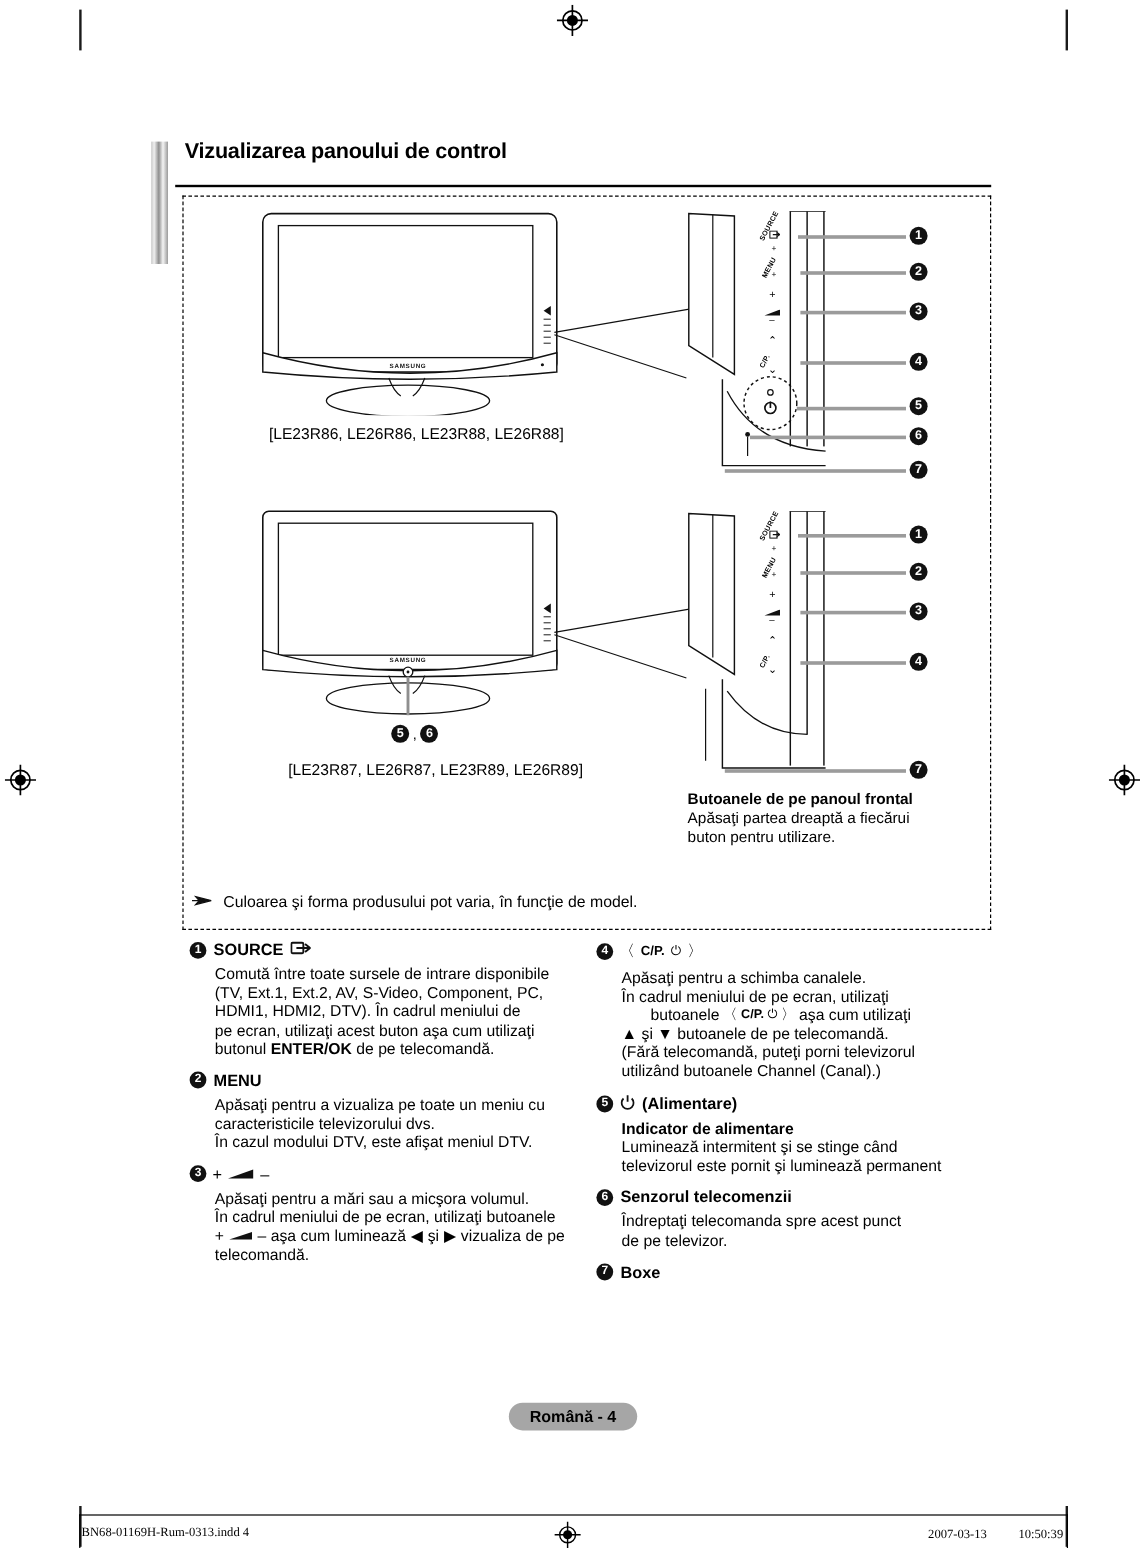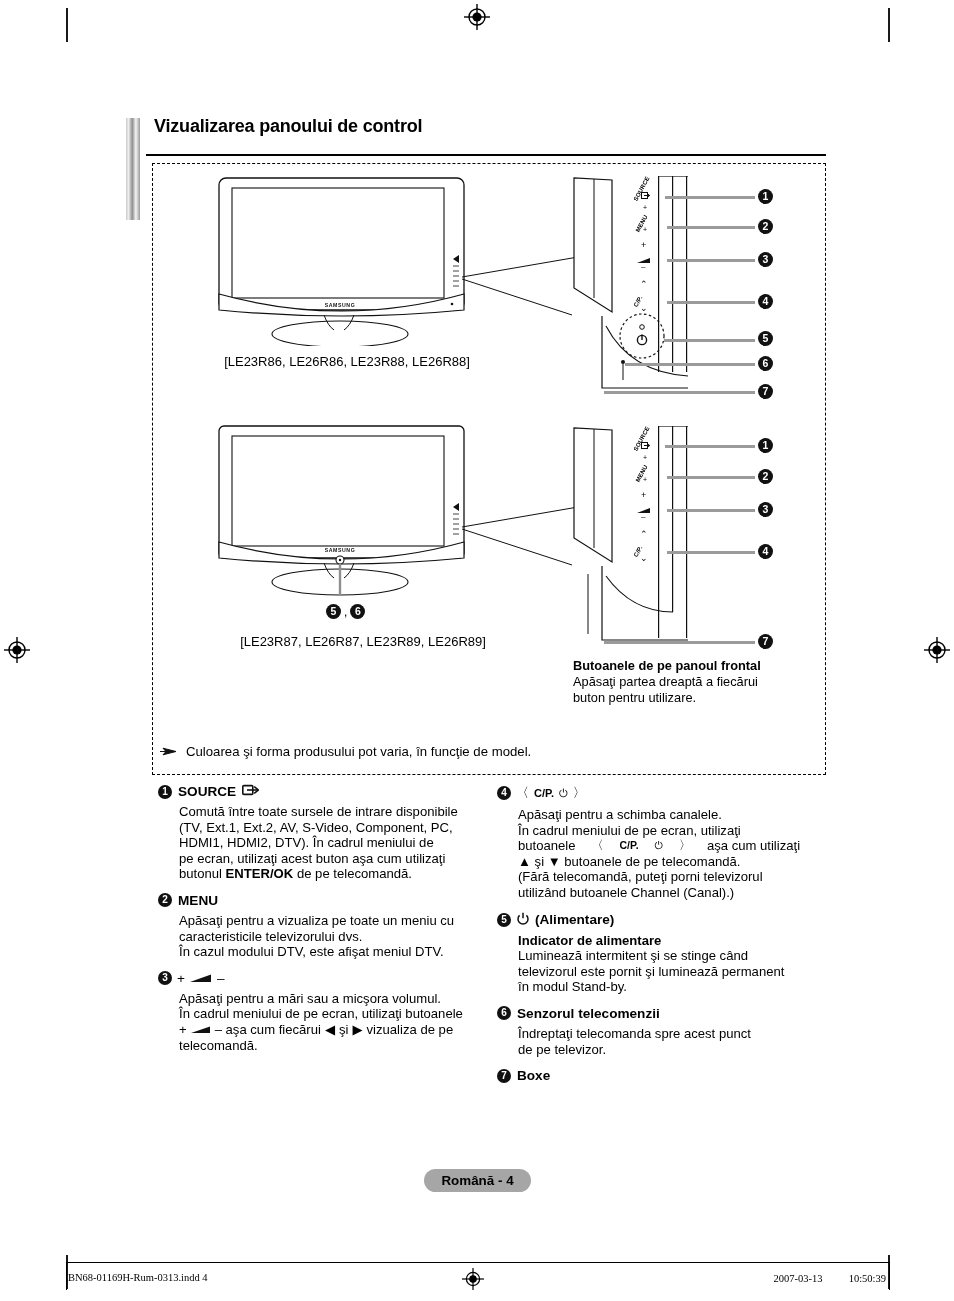--- a/index.html
+++ b/index.html
@@ -516,21 +516,21 @@
     <div class="item-body">
       <div>Apăsaţi pentru a mări sau a micşora volumul.</div>
       <div>În cadrul meniului de pe ecran, utilizaţi butoanele</div>
       <div style="display:flex; align-items:center; gap:4px; flex-wrap:nowrap;">
         <span>+</span>
         <span class="ico">
           <svg width="20" height="8" viewBox="0 0 20 8">
               <path d="M0 7 L19 0.6 L19 7 Z" fill="#111"></path>
             </svg>
         </span>
-        <span>–   aşa cum fiecărui </span>
+        <span>–   aşa cum luminează </span>
         <span>◀</span>
         <span> şi </span>
         <span>▶</span>
         <span> vizualiza de pe</span>
       </div>
       <div>telecomandă.</div>
     </div>
   </div>
 
 </div>
@@ -541,21 +541,21 @@
     <div class="item-head" style="gap:5px;">
       <span class="num-badge">4</span>
       <span style="font-weight:normal; font-size:13px;">〈</span>
       <span style="font-size:11px;">C/P.</span>
       <span style="font-weight:normal; font-size:11px;">⏻</span>
       <span style="font-weight:normal; font-size:13px;">〉</span>
     </div>
     <div class="item-body">
       <div>Apăsaţi pentru a schimba canalele.</div>
       <div>În cadrul meniului de pe ecran, utilizaţi</div>
-      <div style="display:flex; align-items:center; gap:16px; white-space:nowrap;">
+      <div style="display:flex; align-items:center; gap:3px; white-space:nowrap;margin-left:24px;">
         <span>butoanele </span>
         <span style="font-size:12px;">〈</span>
         <span style="font-size:10.5px; font-weight:bold;">C/P.</span>
         <span style="font-size:10.5px;">⏻</span>
         <span style="font-size:12px;">〉</span>
         <span>  aşa cum utilizaţi</span>
       </div>
       <div style="white-space:nowrap;">
         <span>▲</span><span> şi </span><span>▼</span><span> butoanele de pe telecomandă.</span>
       </div>
@@ -572,21 +572,20 @@
             <path d="M2.6 3.4 A5 5 0 1 0 9.4 3.4" fill="none" stroke="#111" stroke-width="1.5"></path>
             <line x1="6" y1="0.8" x2="6" y2="6.2" stroke="#111" stroke-width="1.5"></line>
           </svg>
       </span>
       <span>(Alimentare)</span>
     </div>
     <div class="item-body">
       <div class="sub-head">Indicator de alimentare</div>
       <div>Luminează intermitent şi se stinge când</div>
       <div>televizorul este pornit şi luminează permanent</div>
-      <div>în modul Stand-by.</div>
     </div>
   </div>
 
   <div class="item">
     <div class="item-head">
       <span class="num-badge">6</span>
       <span>Senzorul telecomenzii</span>
     </div>
     <div class="item-body">
       <div>Îndreptaţi telecomanda spre acest punct</div>

